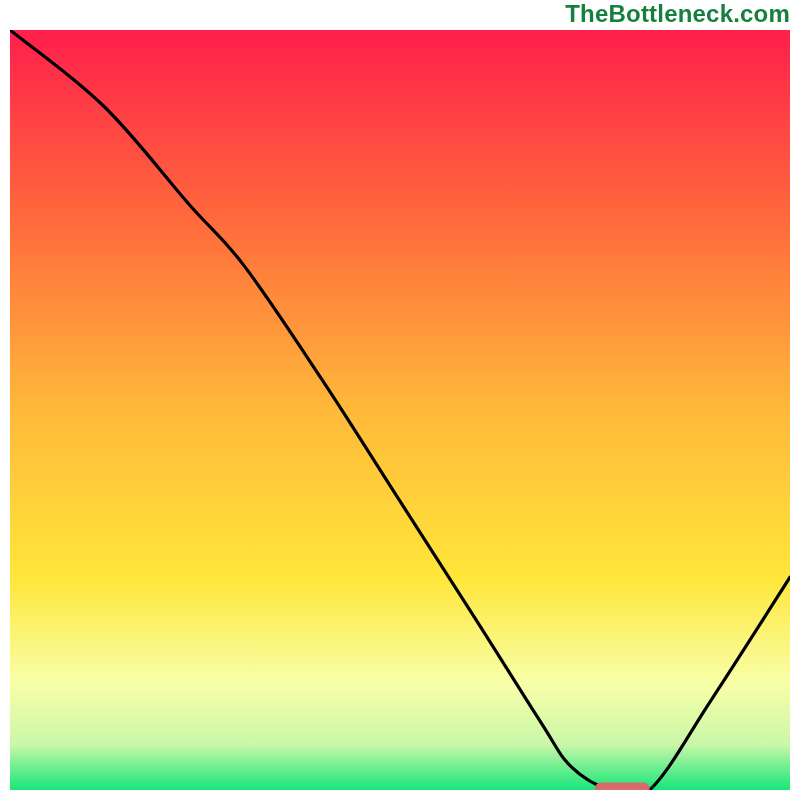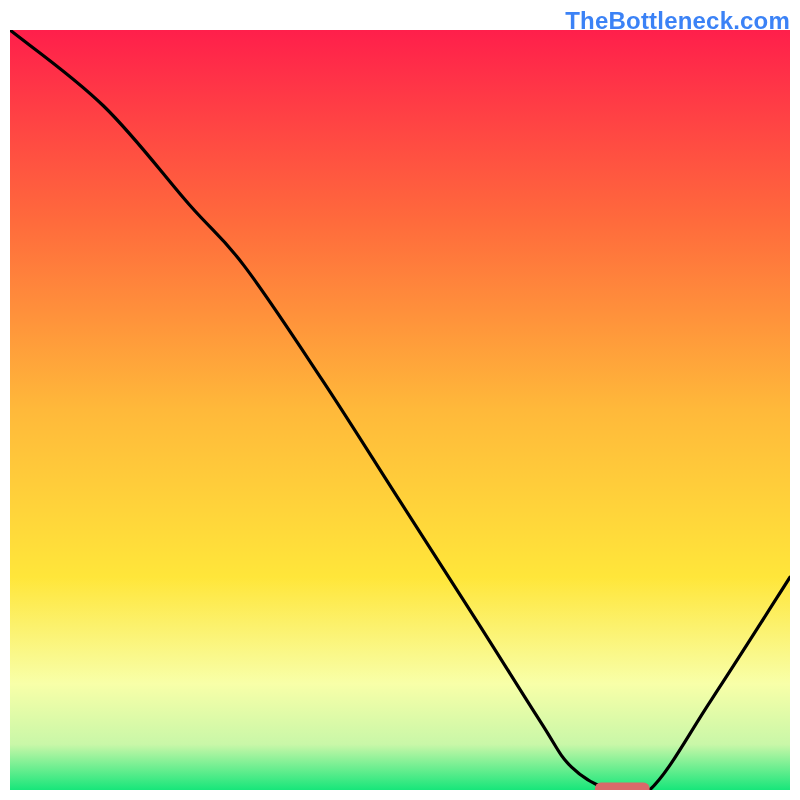--- a/index.html
+++ b/index.html
@@ -11,25 +11,25 @@
     background: #ffffff;
     font-family: Arial, Helvetica, sans-serif;
   }
   .stage {
     position: relative;
     width: 800px;
     height: 800px;
   }
   .watermark {
     position: absolute;
-    top: 7px;
+    top: 0;
     right: 10px;
     font-size: 24px;
     font-weight: 600;
-    color: #3b82f6;
+    color: #15803d;
     letter-spacing: 0.2px;
   }
   .plot {
     position: absolute;
     left: 10px;
     top: 30px;
     width: 780px;
     height: 760px;
   }
   .plot svg {

